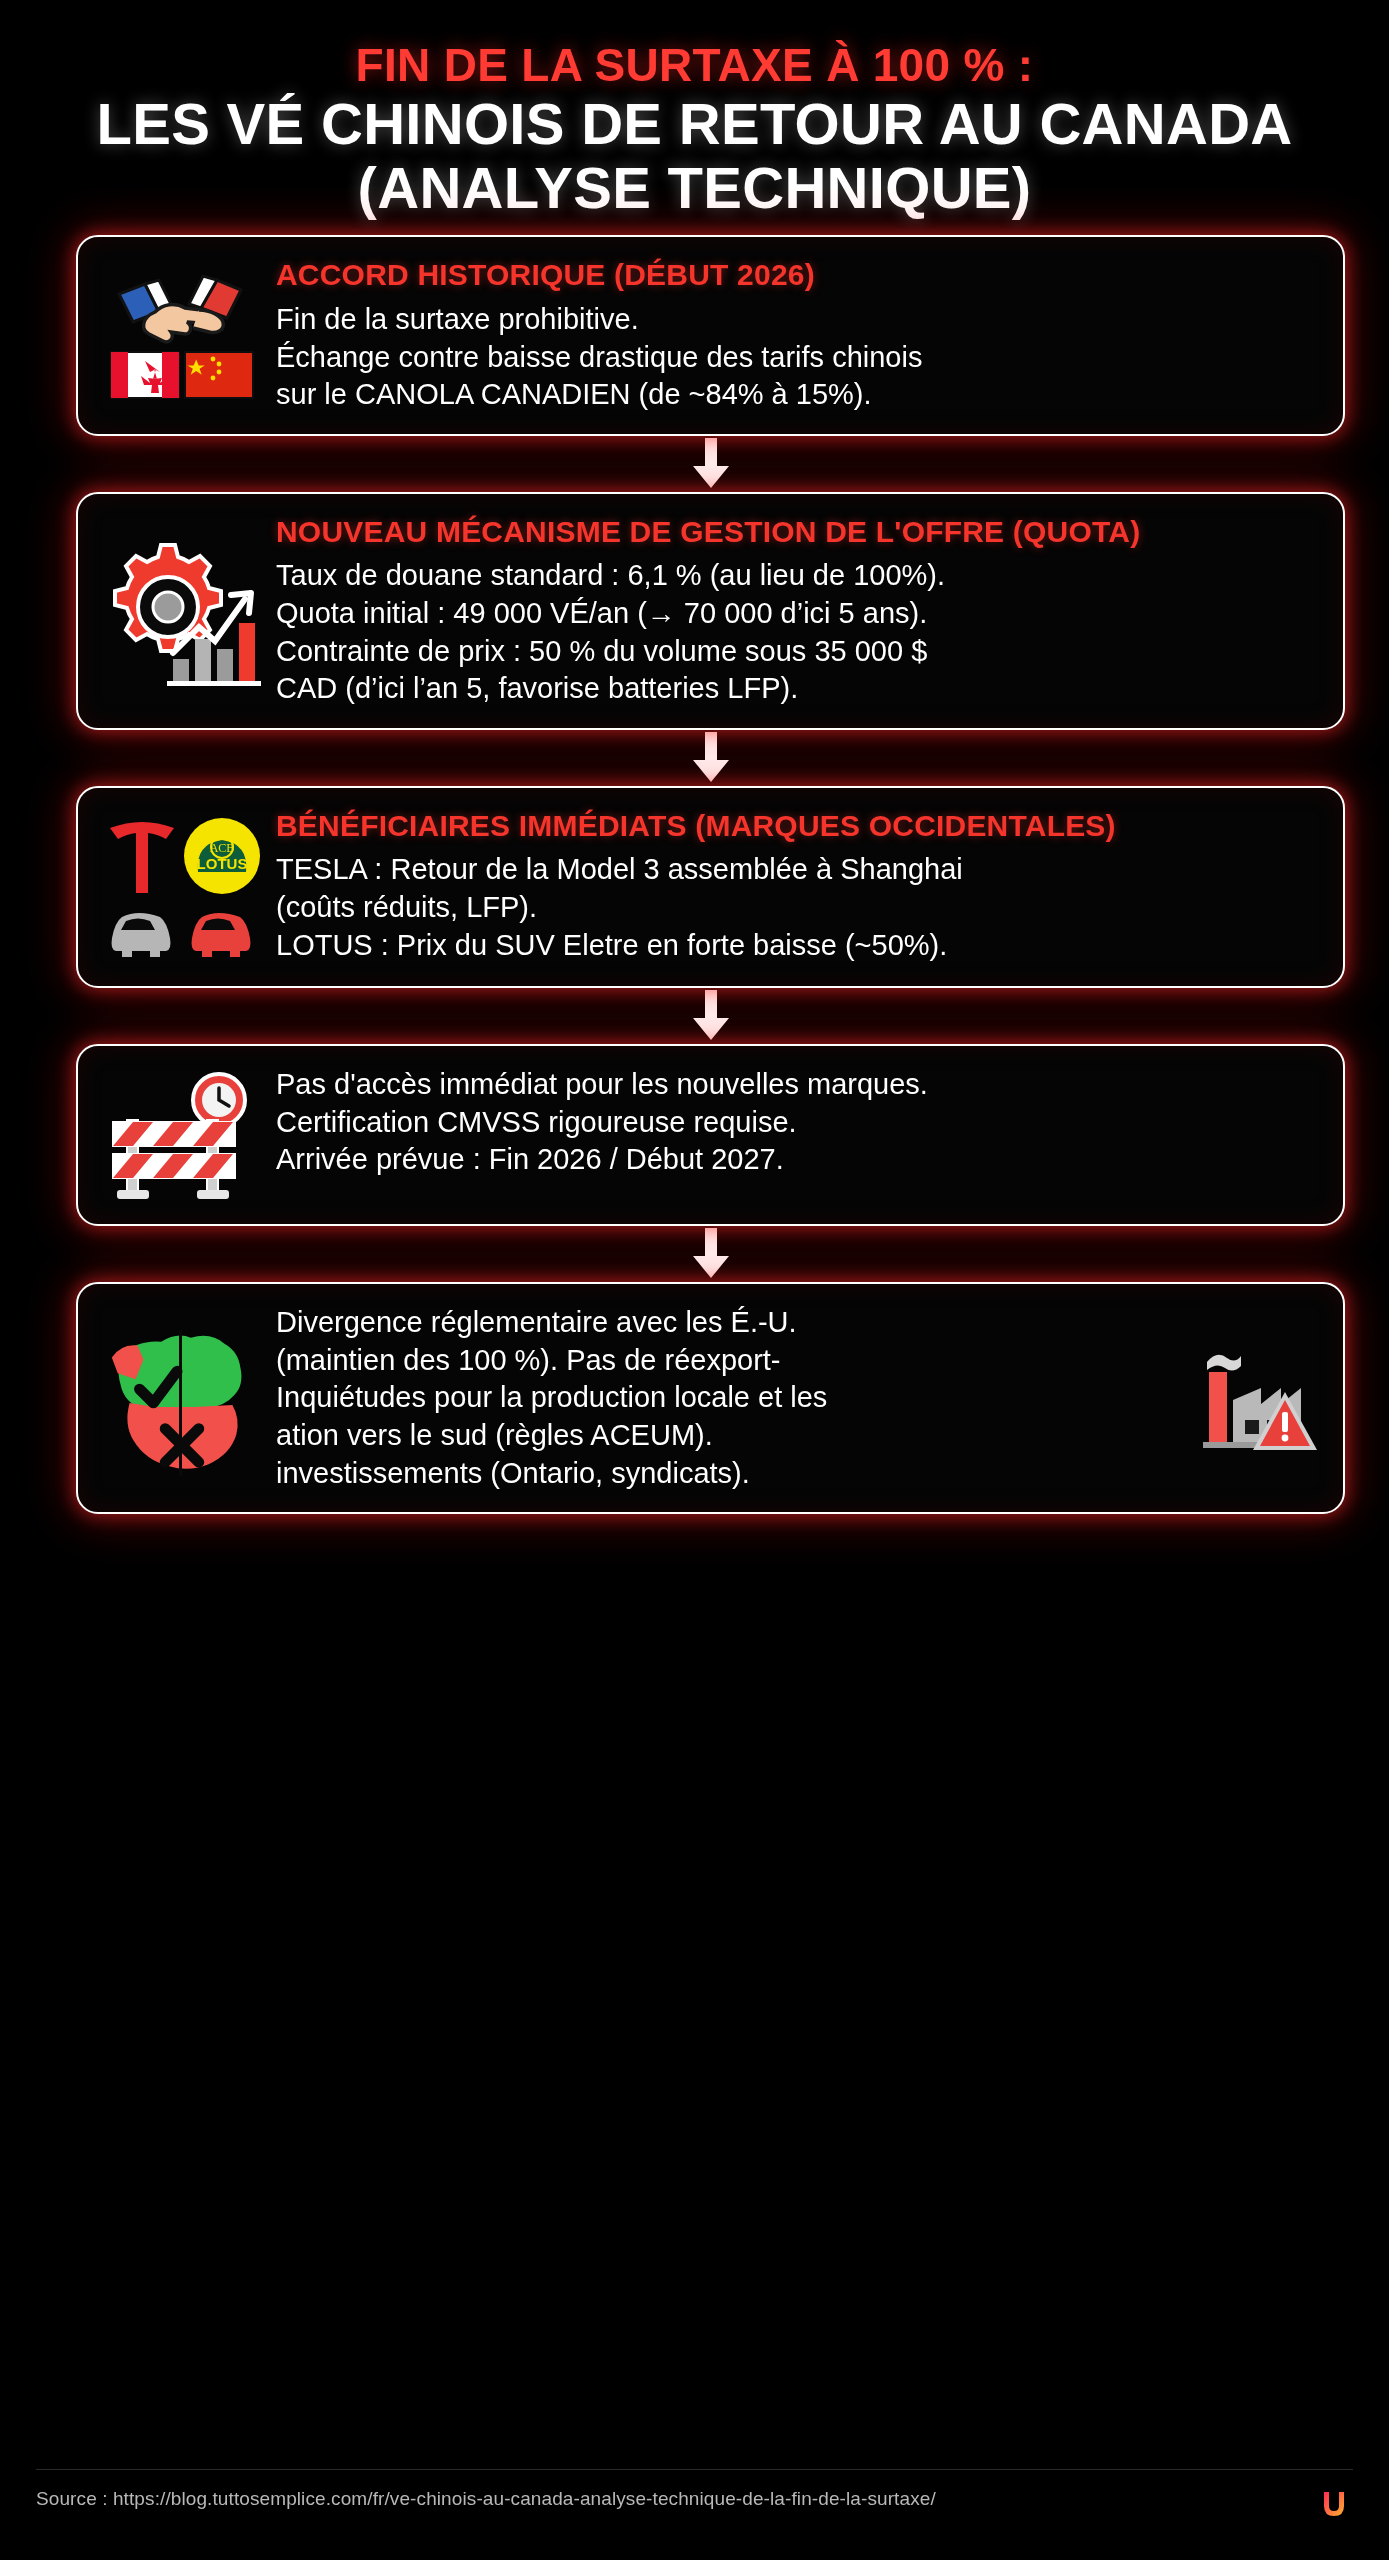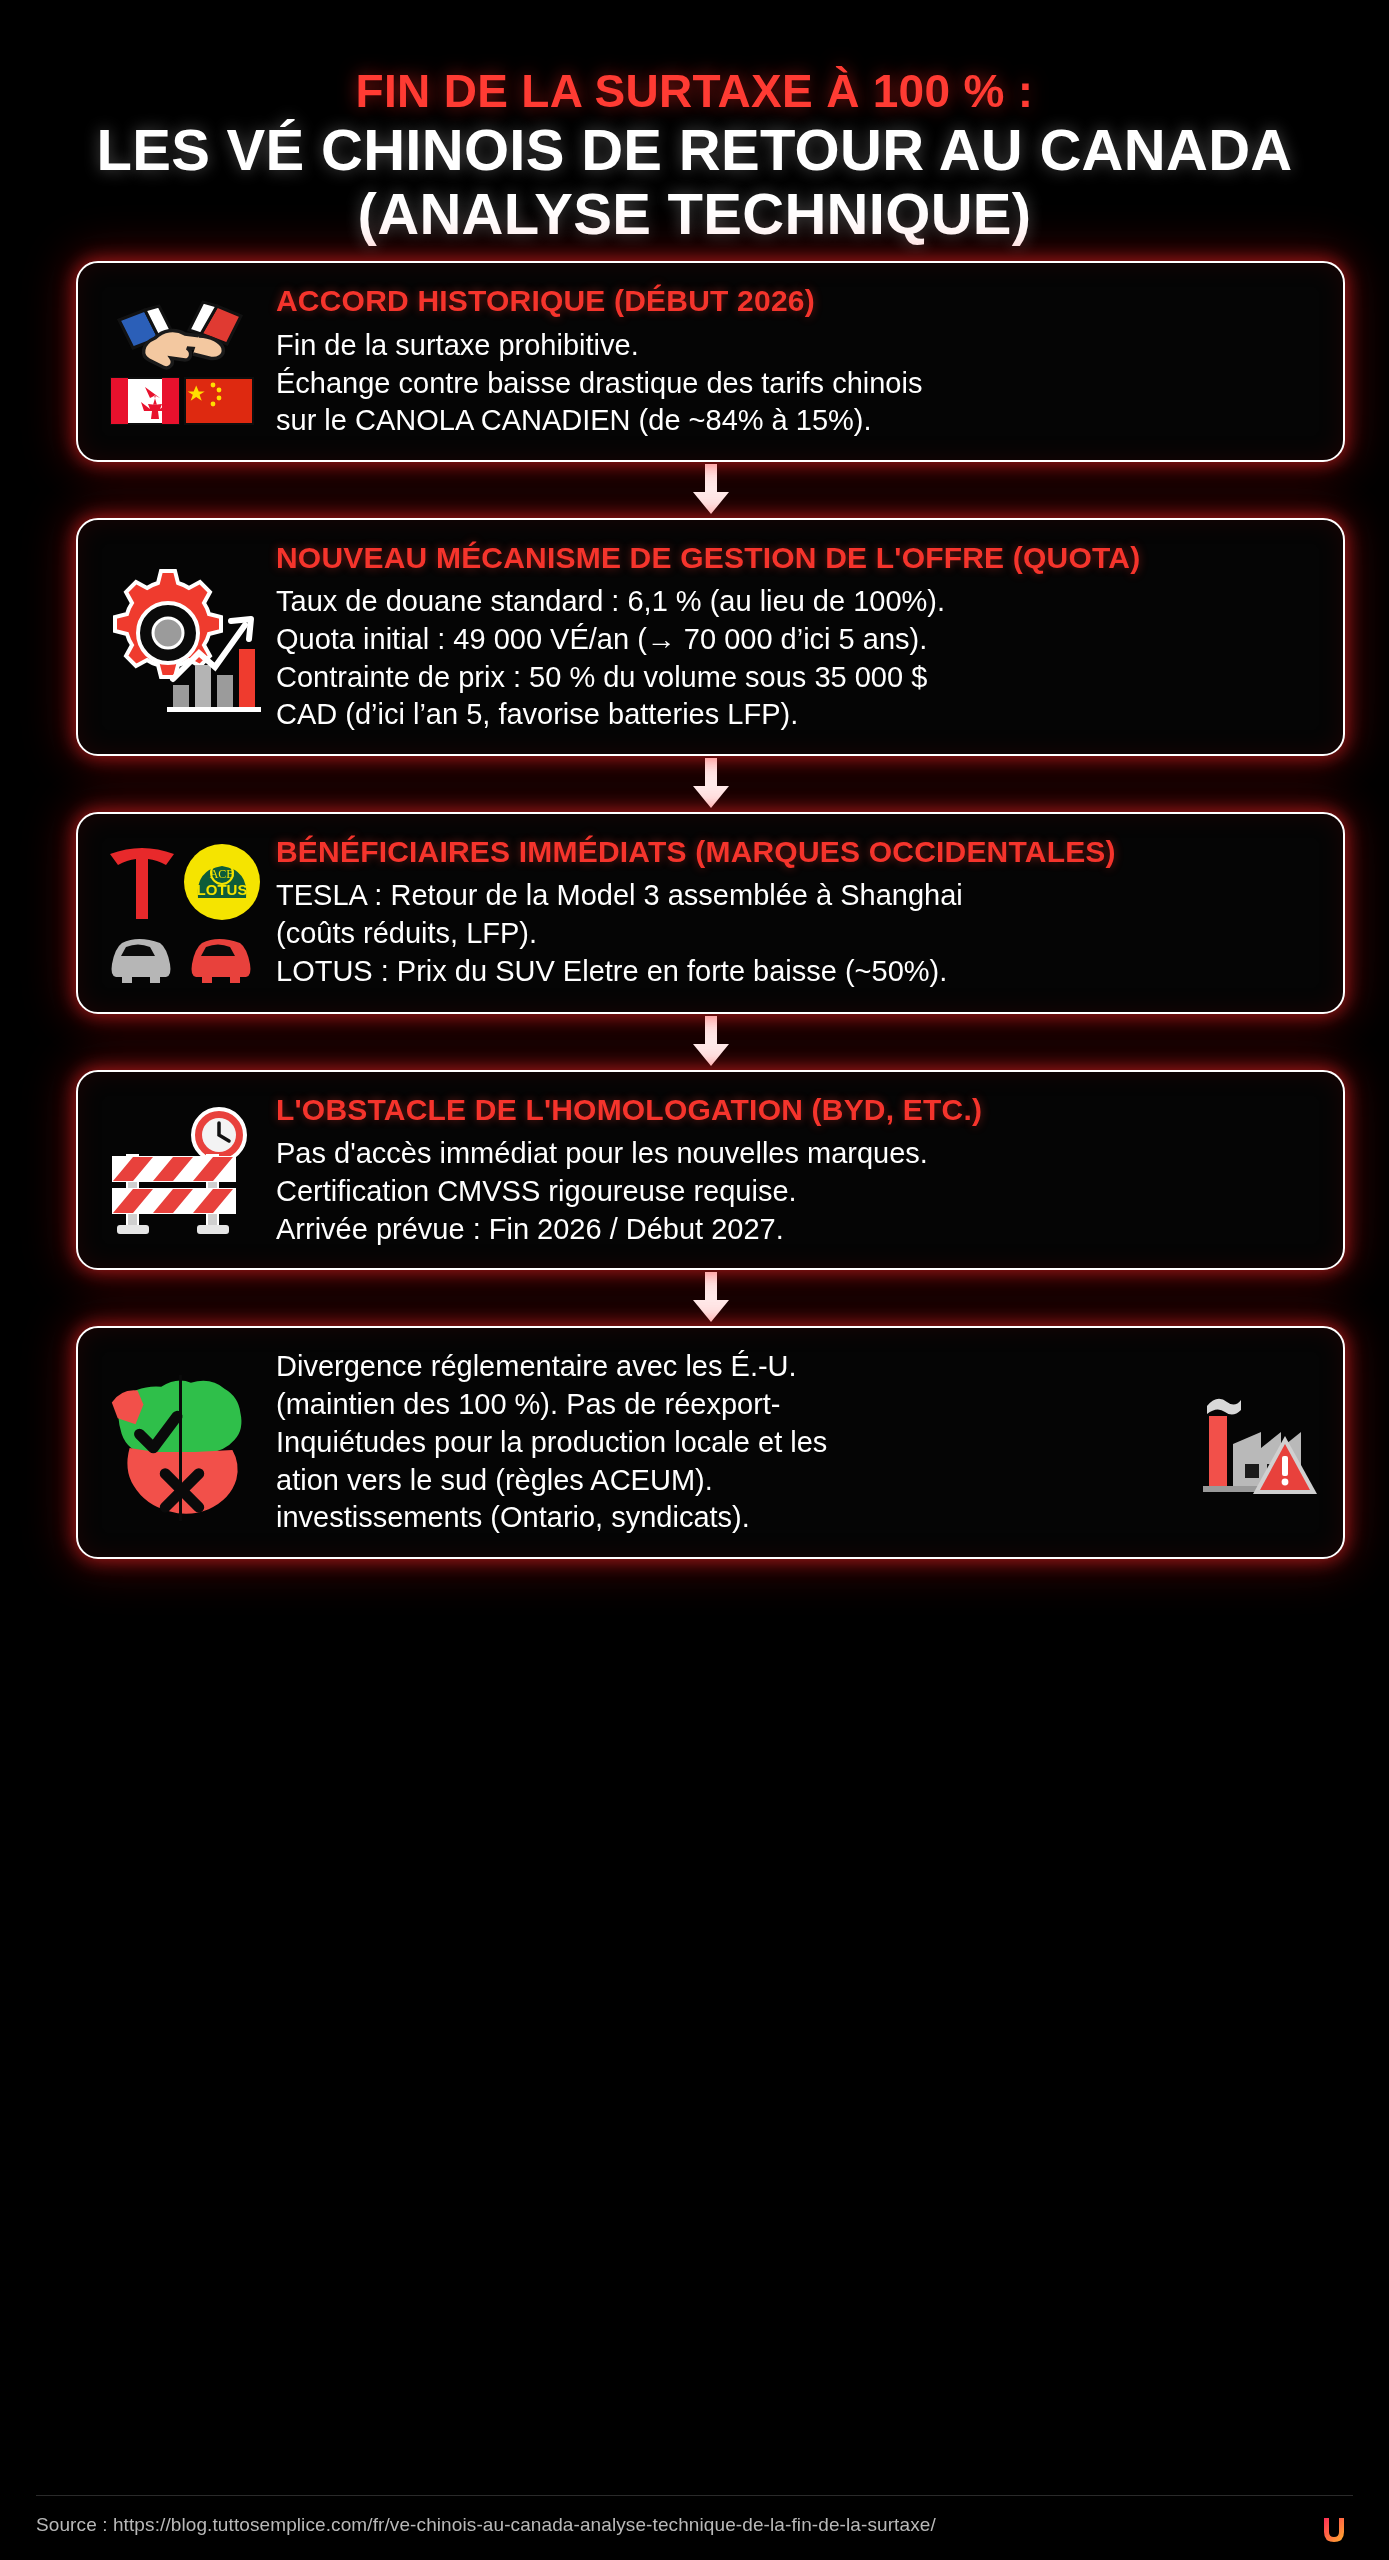--- a/index.html
+++ b/index.html
@@ -22,21 +22,20 @@
     height: 2560px;
     position: relative;
     background: #000000;
     padding: 0;
   }
 
   
   .title-block {
     padding: 40px 30px 14px 30px;
     text-align: center;
-    margin-top: 26px;
   }
   .title-line {
     font-weight: bold;
     letter-spacing: 0.3px;
     line-height: 1.12;
     text-transform: uppercase;
   }
   .title-line.l1 {
     color: #ff3b33;
     font-size: 46px;
@@ -296,21 +295,20 @@
 
           <g>
             <rect x="14" y="58" width="122" height="24" fill="#ffffff" stroke="#ffffff" stroke-width="2"></rect>
             <path d="M14 82 L34 58 L54 58 L34 82 Z M54 82 L74 58 L94 58 L74 82 Z M94 82 L114 58 L134 58 L114 82 Z" fill="#e8413c"></path>
             <rect x="14" y="90" width="122" height="24" fill="#ffffff" stroke="#ffffff" stroke-width="2"></rect>
             <path d="M14 114 L34 90 L54 90 L34 114 Z M54 114 L74 90 L94 90 L74 114 Z M94 114 L114 90 L134 90 L114 114 Z" fill="#e8413c"></path>
           </g>
         </svg>
       </div>
       <div class="card-body">
-        <div class="card-title">L'OBSTACLE DE L'HOMOLOGATION (BYD, ETC.)</div>
         <div class="card-text">
           <span class="ln">Pas d'accès immédiat pour les nouvelles marques.</span>
           <span class="ln">Certification CMVSS rigoureuse requise.</span>
           <span class="ln">Arrivée prévue : Fin 2026 / Début 2027.</span>
         </div>
       </div>
     </div>
 
     <div class="arrow">
       <svg width="44" height="52" viewBox="0 0 44 52">

